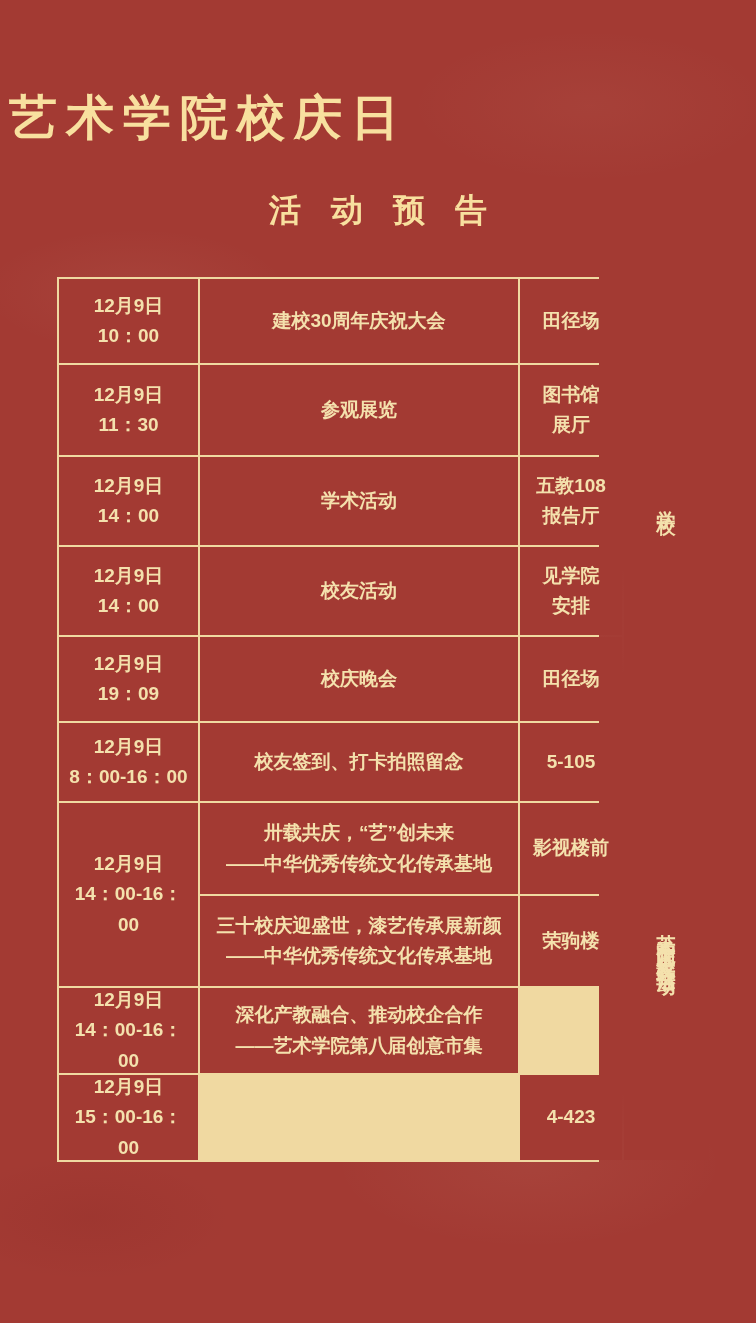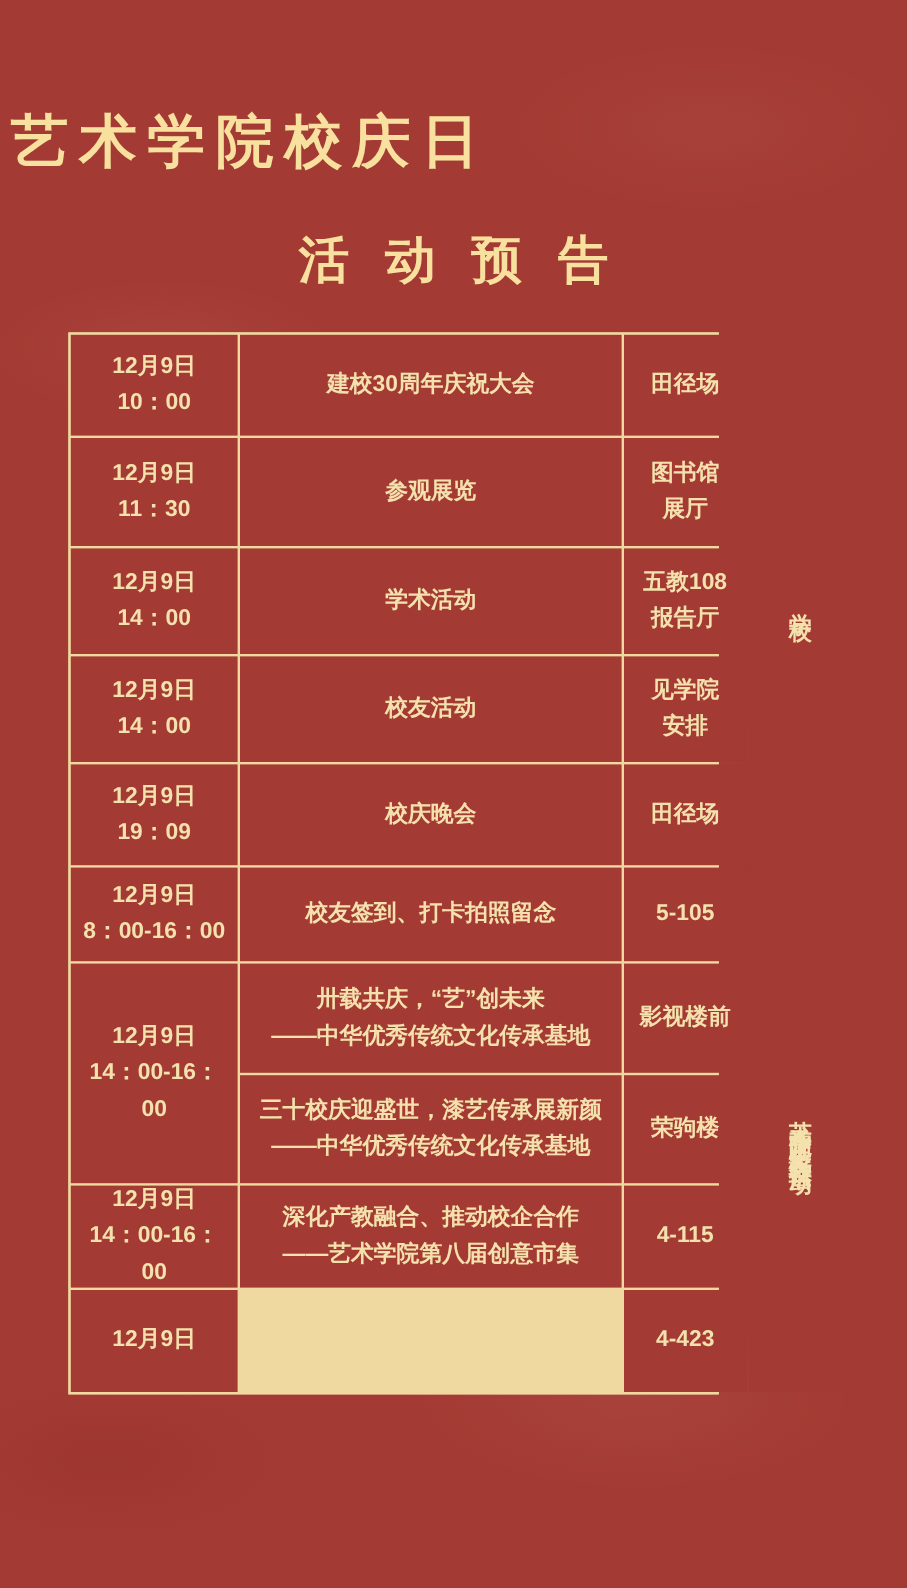--- a/index.html
+++ b/index.html
@@ -30,21 +30,21 @@
     font-size: 48px;
     font-weight: bold;
     color: #f8e09f;
     letter-spacing: 9px;
     text-indent: 9px;
   }
   .subtitle {
     position: absolute;
     top: 189px; left: 0; width: 100%;
     text-align: center;
-    font-size: 42px;
+    font-size: 32px;
     font-weight: bold;
     color: #f8e09f;
     letter-spacing: 30px;
     text-indent: 30px;
   }
   .table {
     position: absolute;
     left: 57px; top: 277px;
     width: 542px; height: 885px;
     display: grid;
@@ -185,26 +185,23 @@
     </div>
 
     <div class="cell time" style="grid-area:9/1">
       <div class="line">12月9日</div>
       <div class="line">14：00-16：00</div>
     </div>
     <div class="cell event" style="grid-area:9/2">
       <div class="line">深化产教融合、推动校企合作</div>
       <div class="line">——艺术学院第八届创意市集</div>
     </div>
-    <div class="cell loc" style="grid-area:9/3">
-      <div class="line">4-115</div>
-
-    </div>
 
     <div class="cell time" style="grid-area:10/1">
       <div class="line">12月9日</div>
+      <div class="line">15：00-16：00</div>
     </div>
     <div class="cell loc" style="grid-area:10/3">
       <div class="line">4-423</div>
 
     </div>
   </div>
 </div>
 
 </body></html>

